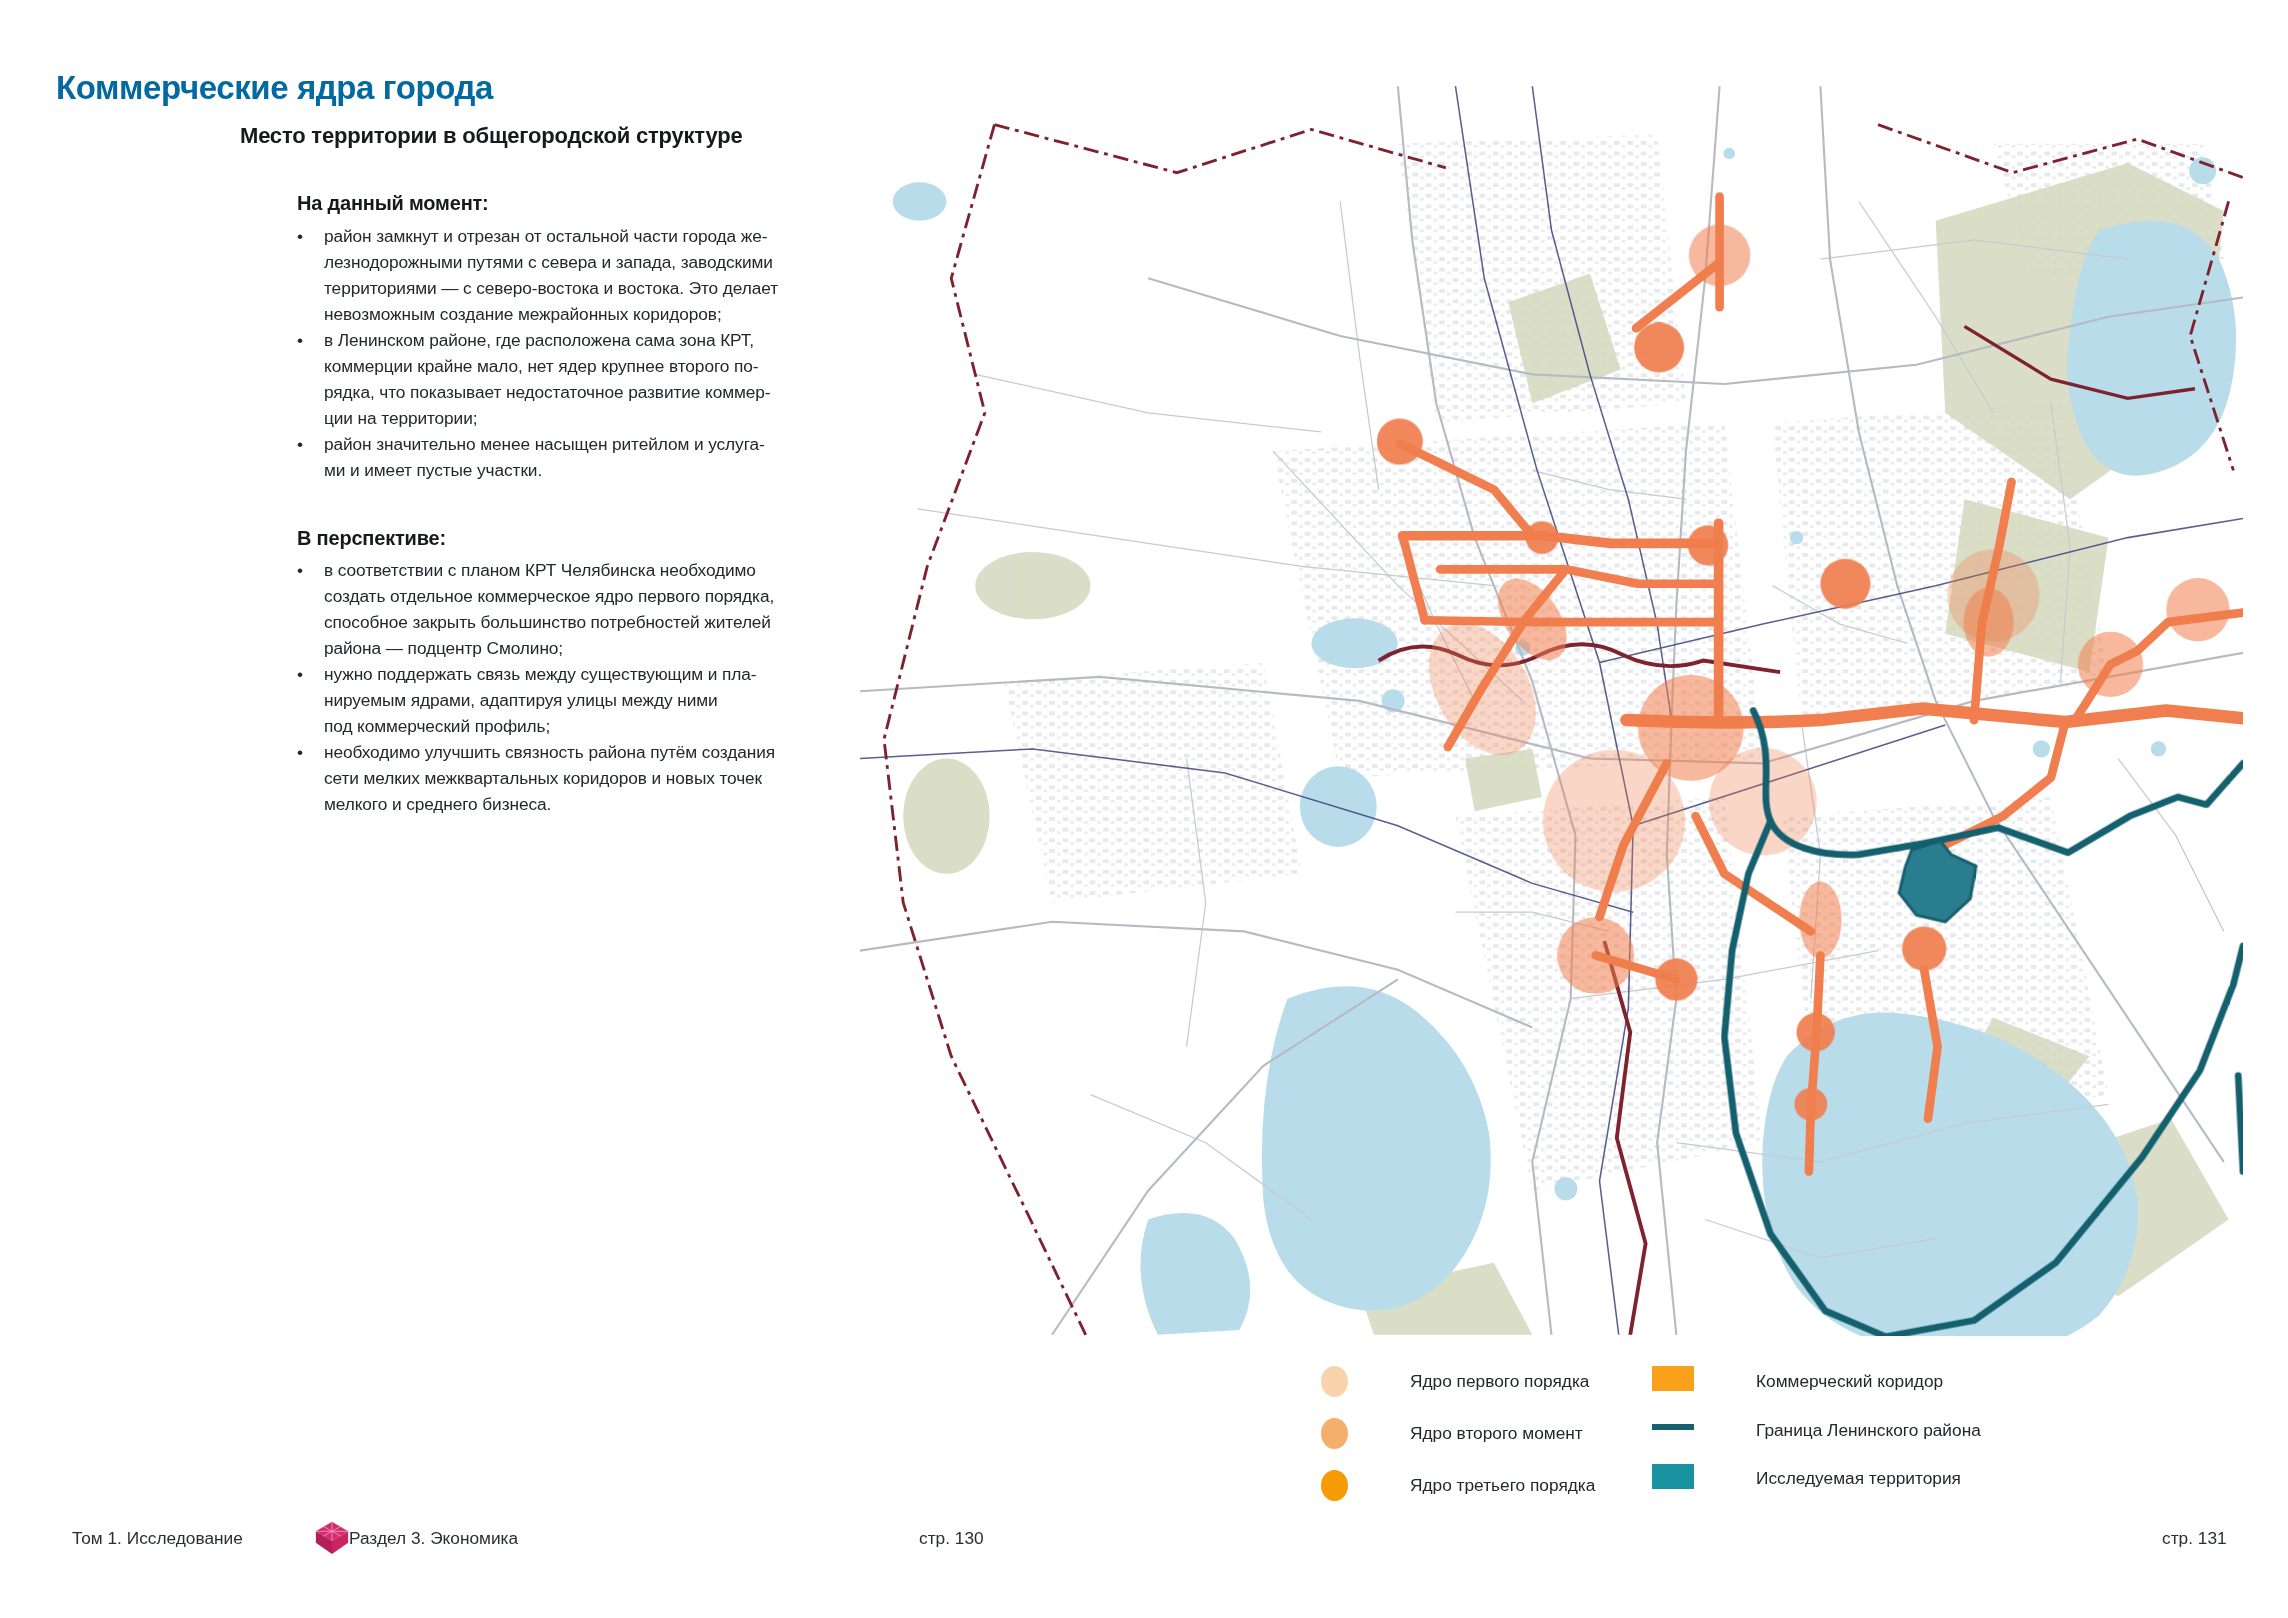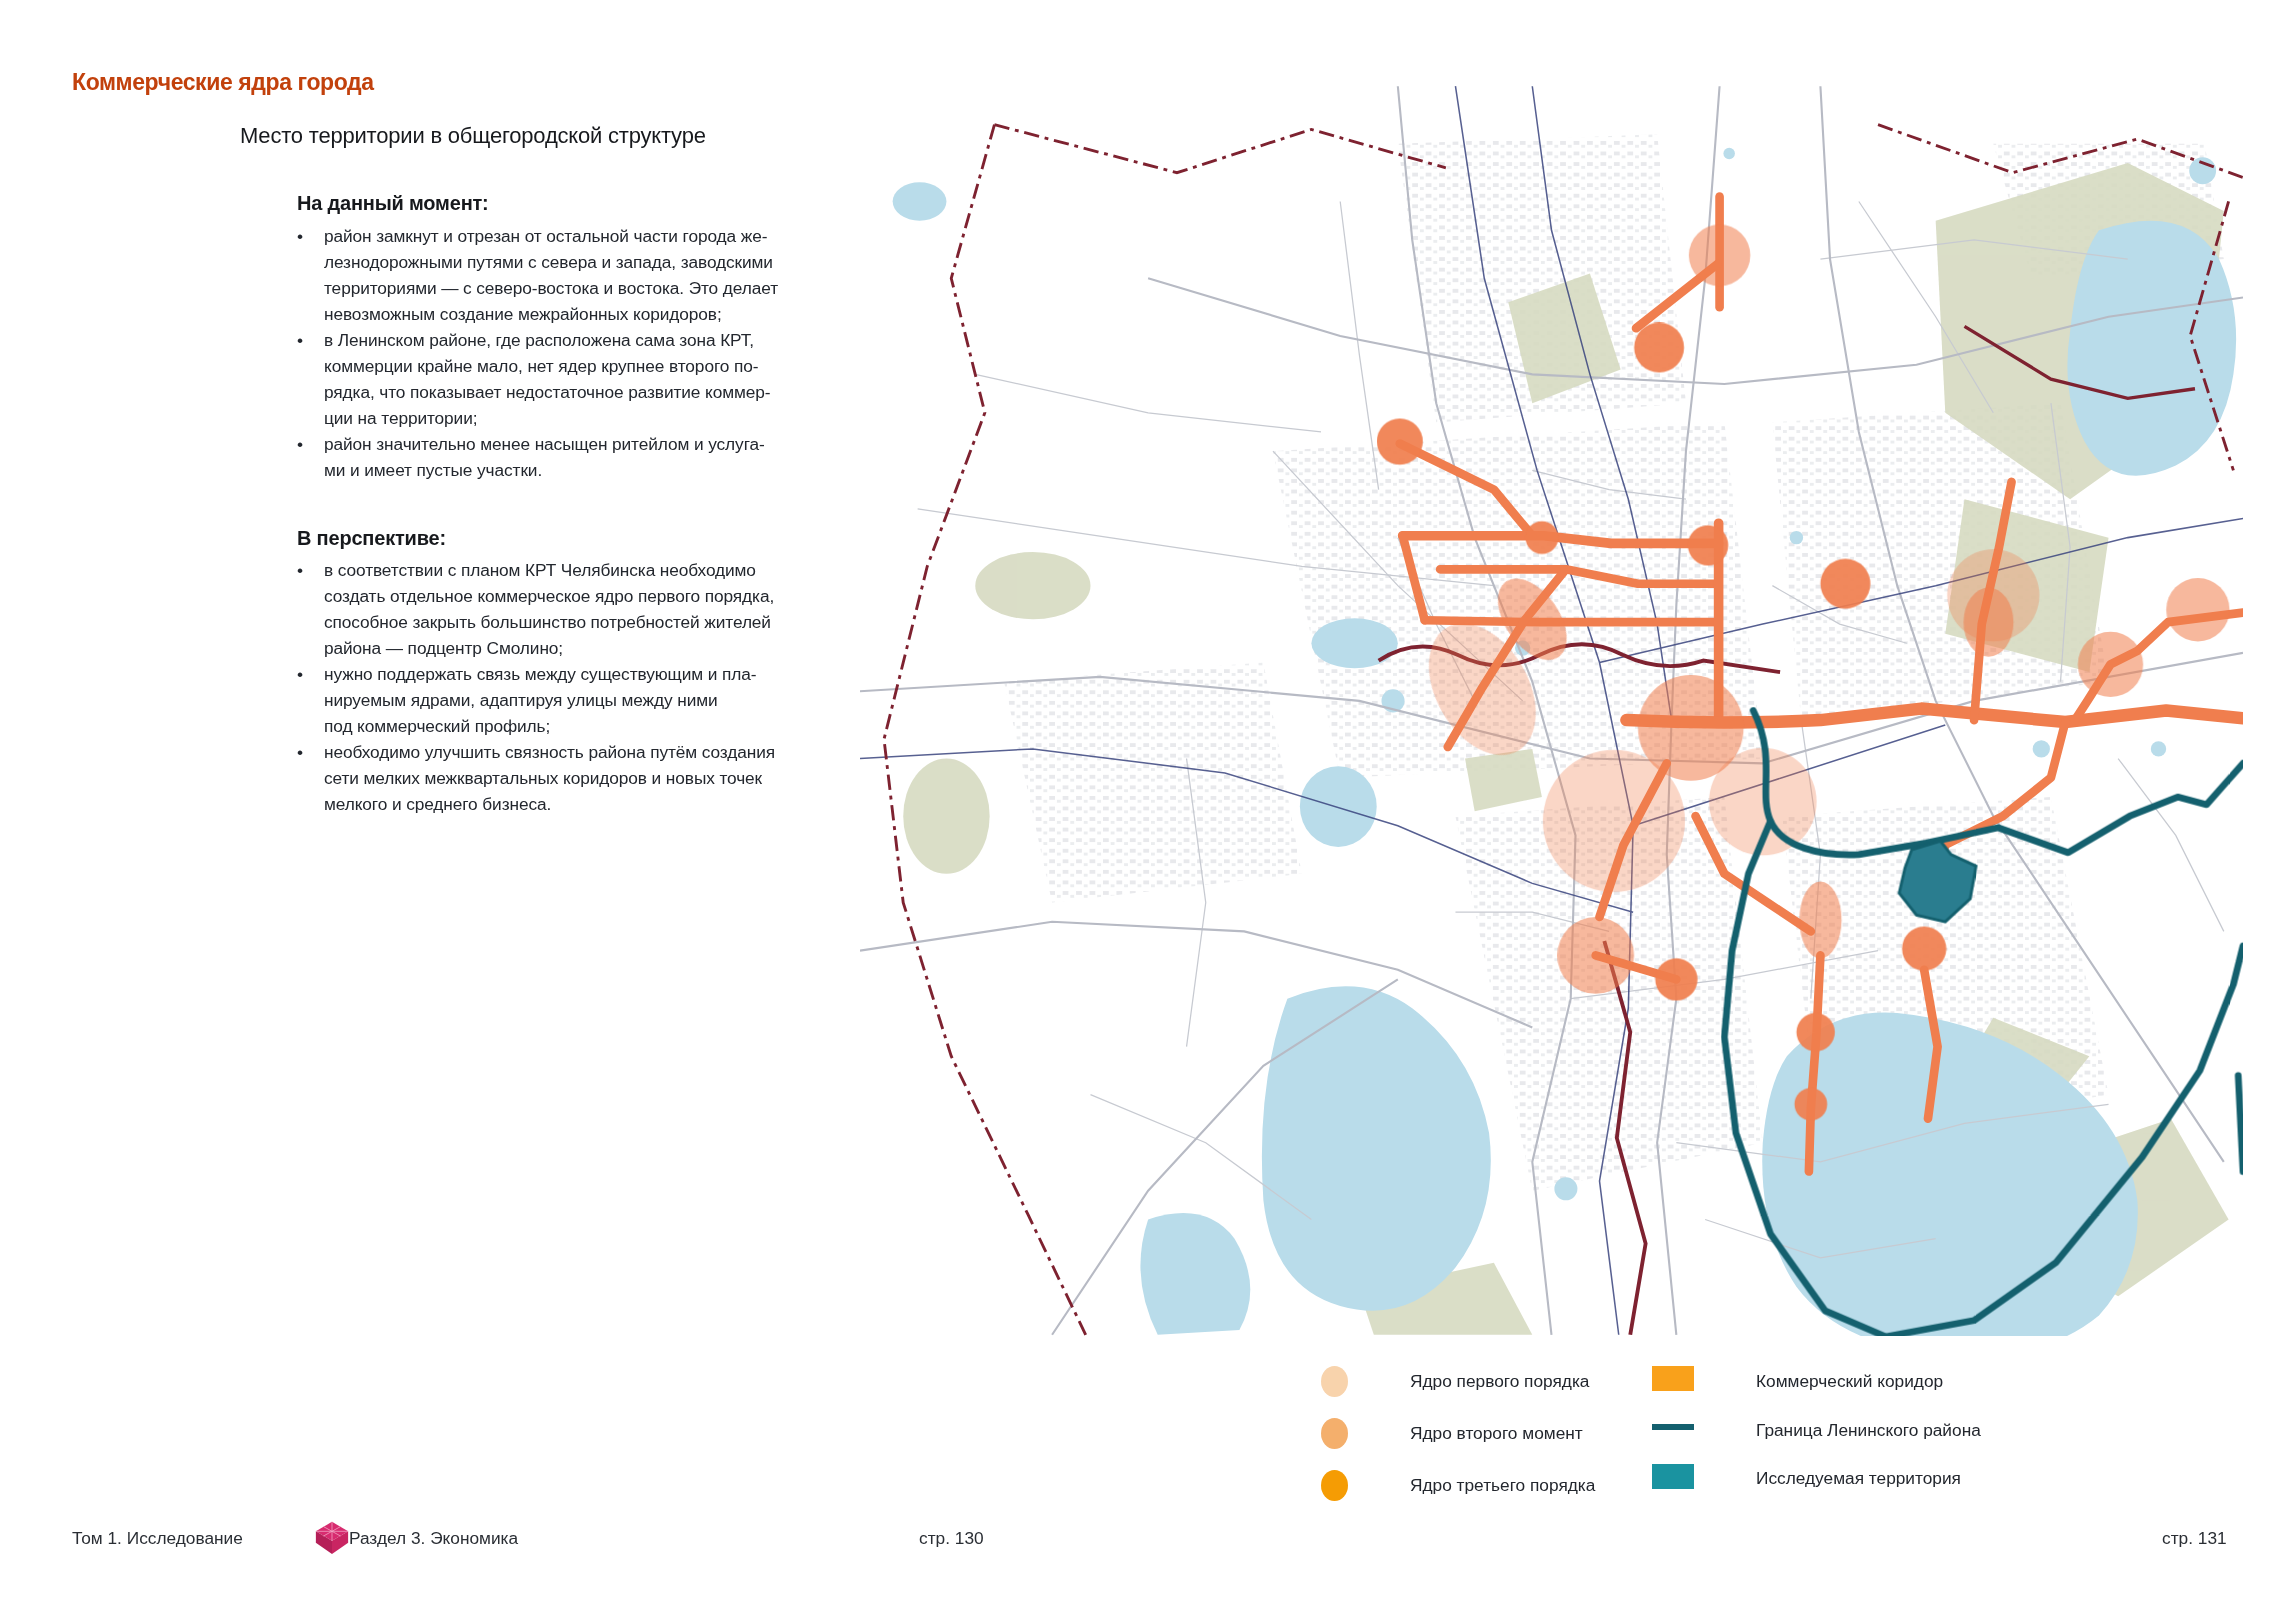--- a/index.html
+++ b/index.html
@@ -3,26 +3,26 @@
 <meta charset="utf-8">
 <style>
   :root{
     --text:#1F242B;
   }
   *{margin:0;padding:0;box-sizing:border-box;}
   html,body{width:2288px;height:1619px;background:#fff;font-family:"Liberation Sans",sans-serif;color:var(--text);}
   .page{position:relative;width:2288px;height:1619px;background:#fff;overflow:hidden;}
 
   .doc-title{
-    position:absolute;left:72px;top:69px;
-    font-size:23px;font-weight:900;letter-spacing:-0.4px;color:#c2410c;
+    position:absolute;left:56px;top:69px;
+    font-size:33px;font-weight:900;letter-spacing:-0.4px;color:#0369a1;
   }
   .doc-subtitle{
     position:absolute;left:240px;top:123px;
-    font-size:22px;font-weight:400;color:#17191d;letter-spacing:-0.2px;
+    font-size:22px;font-weight:700;color:#17191d;letter-spacing:-0.2px;
   }
   .textcol{position:absolute;left:253px;top:192px;width:538px;margin-left:44px;}
   .sec-head{font-size:20px;font-weight:700;color:#17191d;margin-bottom:7.7px;letter-spacing:-0.2px;}
   .bullets{list-style:none;}
   .bullets li{
     display:grid;grid-template-columns:27px 1fr;
     font-size:17.3px;line-height:26px;color:#23272e;letter-spacing:-0.1px;
   }
   .bullets li .dot{font-size:17.3px;line-height:26px;}
   .bullets li .btxt{white-space:pre-line;}

